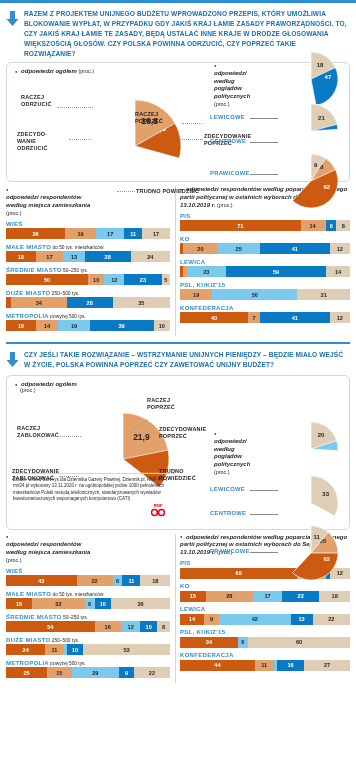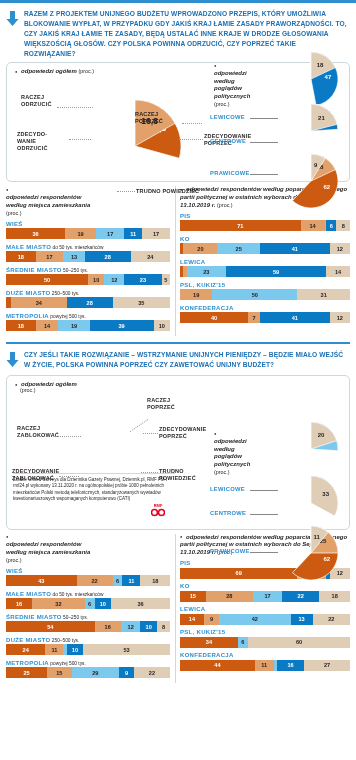--- a/index.html
+++ b/index.html
@@ -260,20 +260,32 @@
   </div>
   <div class="qtext">CZY JEŚLI TAKIE ROZWIĄZANIE – WSTRZYMANIE UNIJNYCH PIENIĘDZY – BĘDZIE MIAŁO WEJŚĆ W ŻYCIE, POLSKA POWINNA POPRZEĆ CZY ZAWETOWAĆ UNIJNY BUDŻET?</div>
 </div>
 
 <div class="panel" style="height:155px; padding:5px 6px;">
   <div class="bullet dot" style="position:absolute; left:8px; top:5px; width:70px;">
     <span>odpowiedzi ogółem</span>
     <br><span class="small" style="margin-left:5px;">(proc.)</span>
   </div>
 
+  <div id="s2pie" style="position:absolute; left:70px; top:37px; width:92px; height:92px;"><svg width="92" height="92" viewBox="0 0 92 92">
+        <path d="M46,46 L46,0 A46,46 0 0 1 71.61627835845664,7.792588636992619 Z" fill="#7cc9ee" stroke="#ffffff" stroke-width="0.7"></path>
+        <text x="54.43422811468332" y="21.249484745825093" text-anchor="middle" font-size="8.5" font-family="&quot;Liberation Sans&quot;, sans-serif" font-weight="bold" fill="#231f20">9,4</text>
+        <path d="M46,46 L46,0 A46,46 0 0 1 73.27141372740873,8.955837257288387 Z" fill="#0b7ac4" stroke="#ffffff" stroke-width="0.7"></path>
+        <text x="55.04185553803026" y="21.44165206645964" text-anchor="middle" font-size="8.5" font-family="&quot;Liberation Sans&quot;, sans-serif" font-weight="bold" fill="#ffffff">10,1</text>
+        <path d="M46,46 L46,0 A46,46 0 0 1 91.67259981021144,40.521530635636 Z" fill="#e0cdb6" stroke="#ffffff" stroke-width="0.7"></path>
+        <text x="65.23301579871264" y="27.297096427779977" text-anchor="middle" font-size="8.5" font-family="&quot;Liberation Sans&quot;, sans-serif" font-weight="bold" fill="#231f20">23,1</text>
+        <path d="M46,46 L46,0 A46,46 0 0 1 82.34713056928177,74.1937244680369 Z" fill="#cc5b11" stroke="#ffffff" stroke-width="0.7"></path>
+        <text x="72.02483914554264" y="36.225562857575575" text-anchor="middle" font-size="8.5" font-family="&quot;Liberation Sans&quot;, sans-serif" font-weight="bold" fill="#ffffff">35,5</text>
+        <path d="M46,46 L46,0 A46,46 0 0 1 91.13016380239337,37.09672446966042 Z" fill="#e2a06a" stroke="#ffffff" stroke-width="0.7"></path>
+        <text x="64.40230606924548" y="26.58760329261549" text-anchor="middle" font-size="8.5" font-family="&quot;Liberation Sans&quot;, sans-serif" font-weight="bold" fill="#231f20">21,9</text>
+      </svg></div>
 
   <div class="pielbl" style="position:absolute; left:140px; top:21px; width:44px; white-space:pre-line;">RACZEJ
 POPRZEĆ</div>
   <div class="leader" style="left:119px; top:43px; width:22px; transform:rotate(-34deg); transform-origin:right center;"></div>
 
   <div class="pielbl" style="position:absolute; left:152px; top:50px; width:56px; white-space:pre-line;">ZDECYDOWANIE
 POPRZEĆ</div>
   <div class="leader" style="left:136px; top:57px; width:15px;"></div>
 
   <div class="pielbl" style="position:absolute; left:152px; top:92px; width:52px; white-space:pre-line;">TRUDNO

